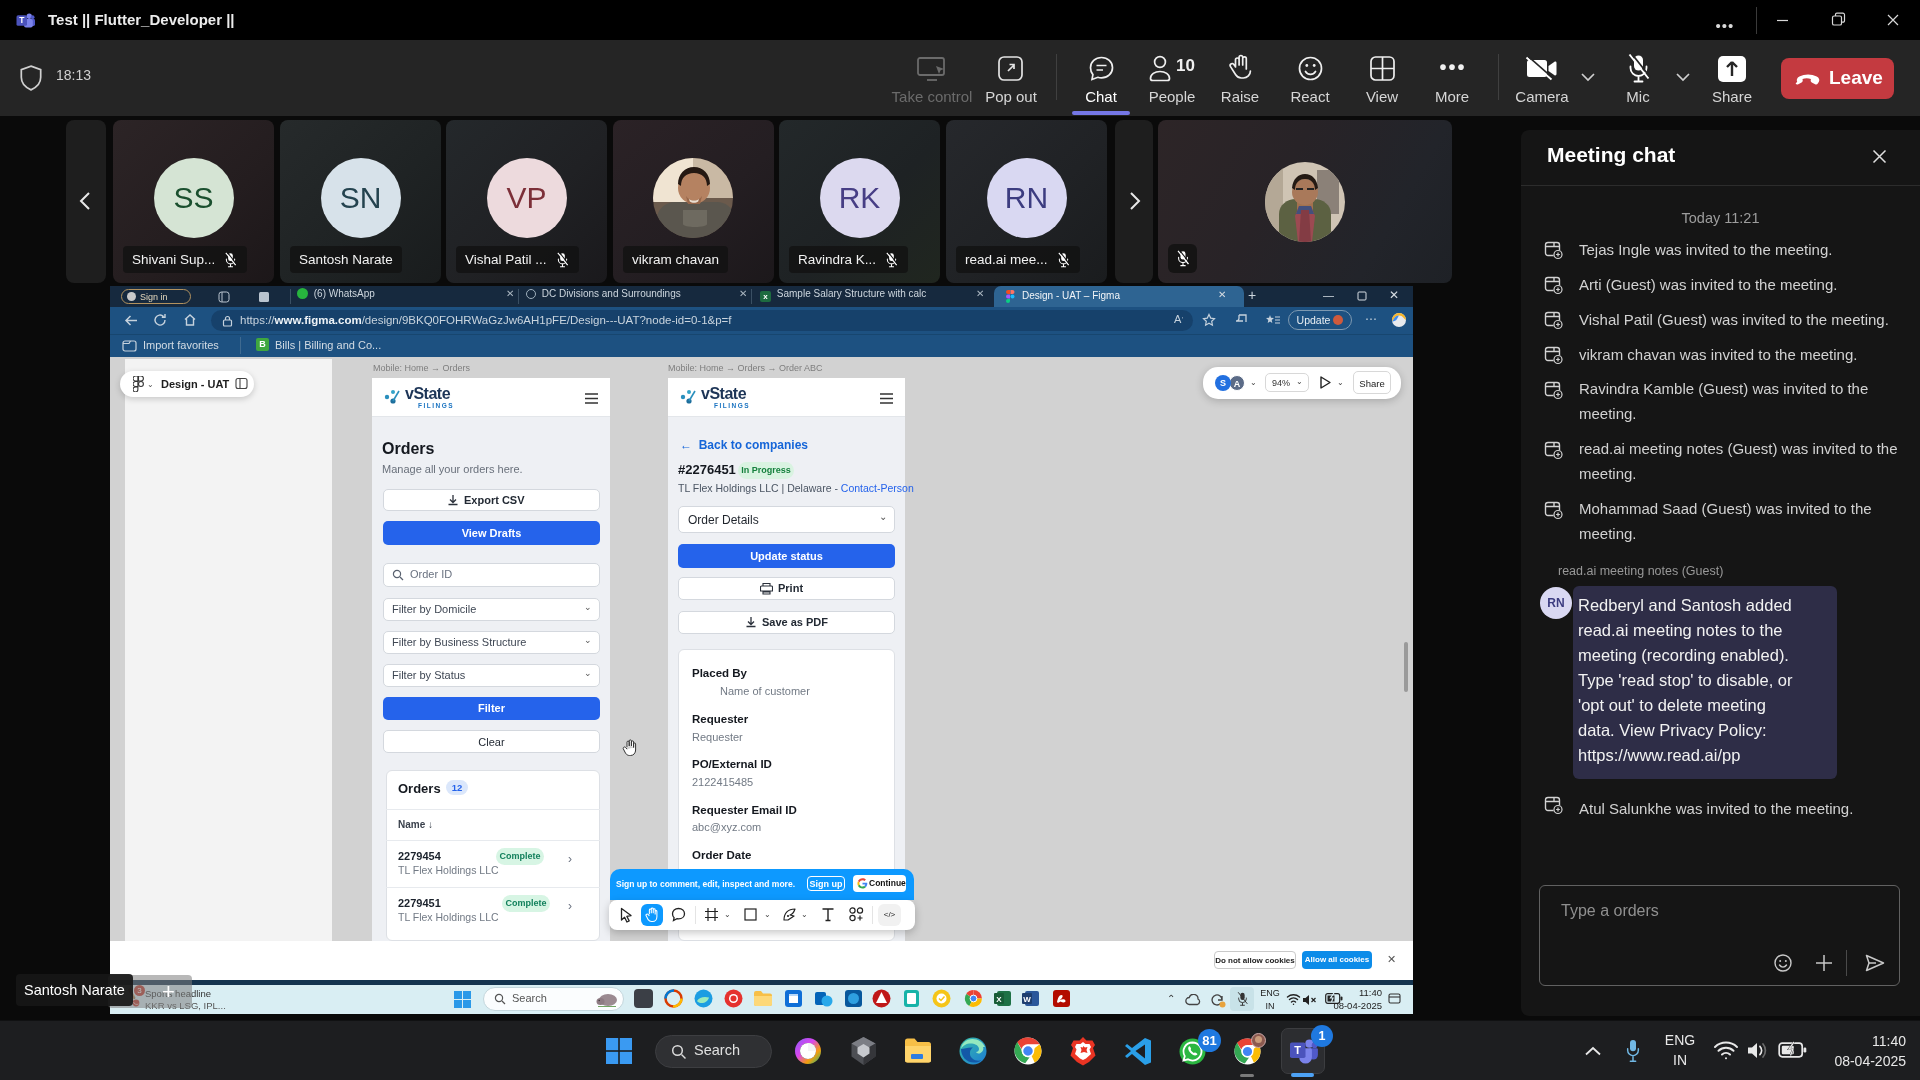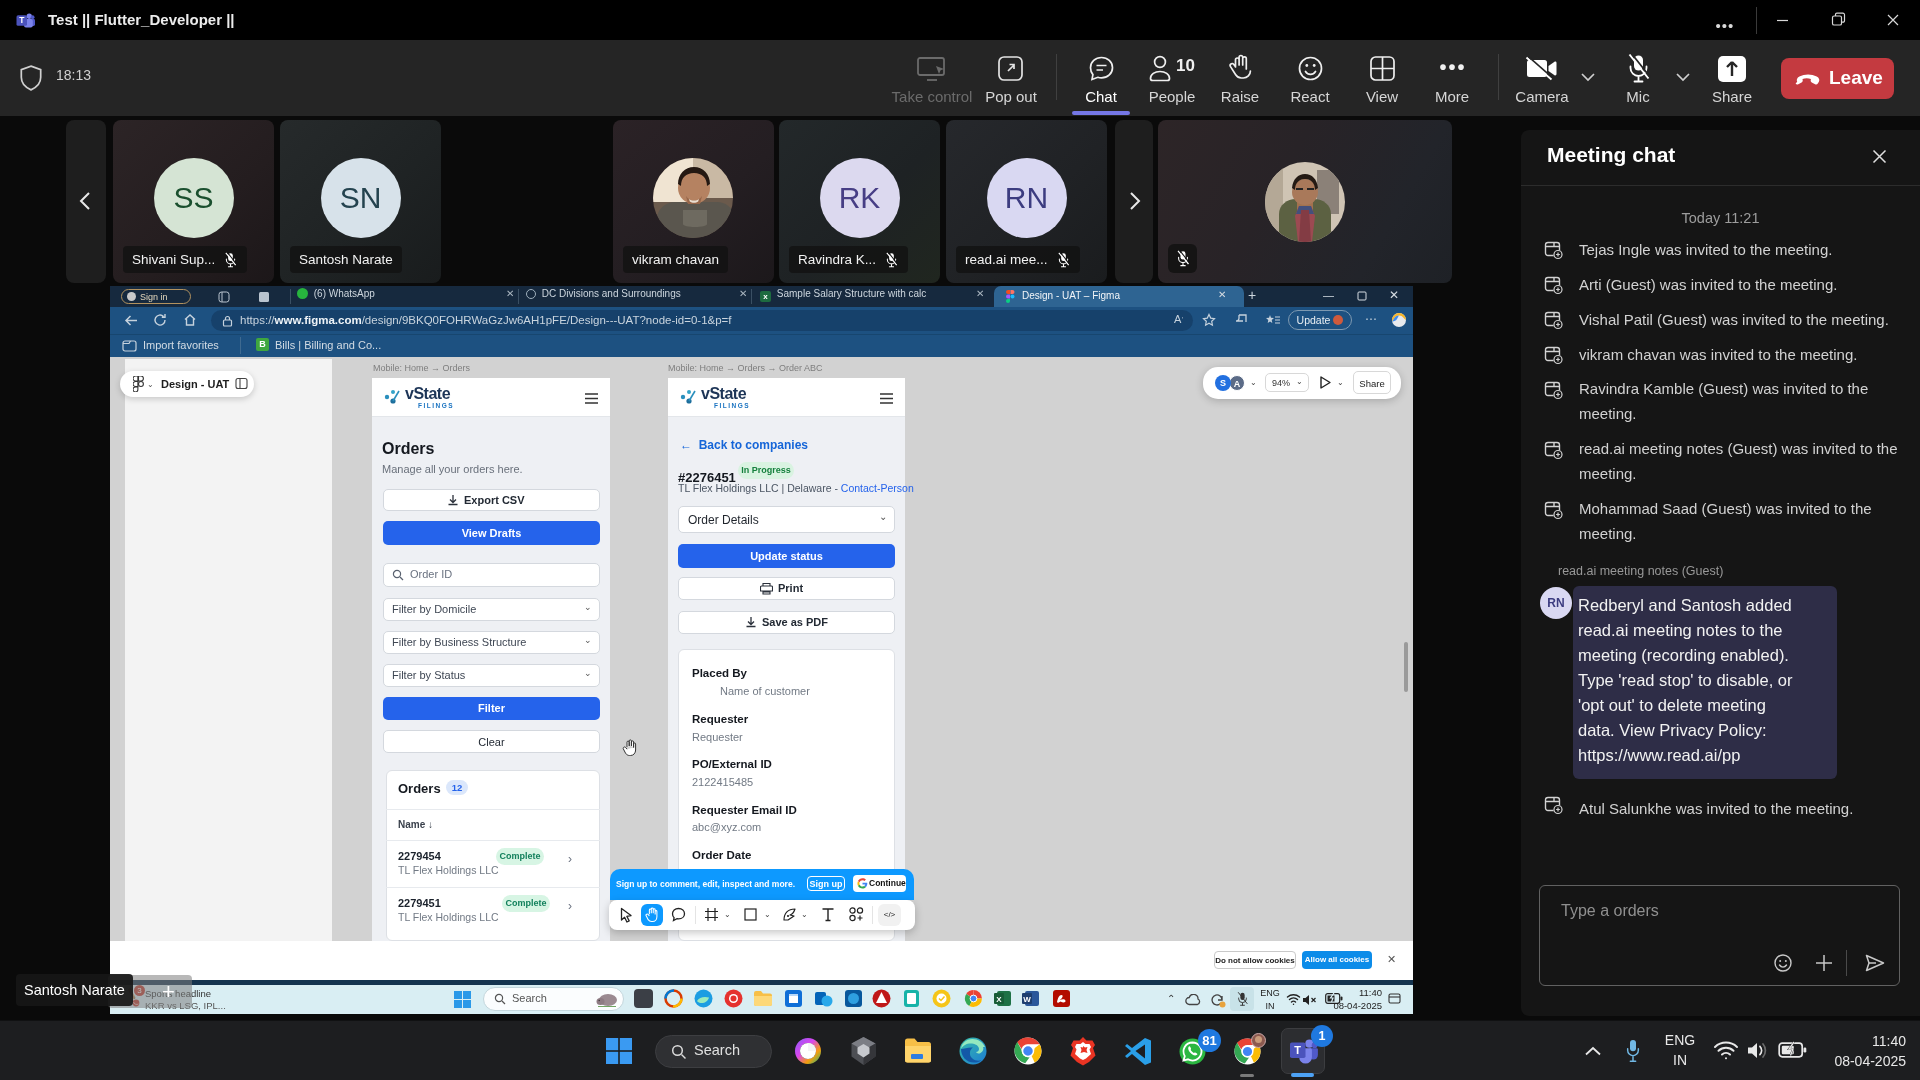--- a/index.html
+++ b/index.html
@@ -146,20 +146,29 @@
     <div class="nlbl">Shivani Sup...<svg class="micx" width="15" height="16" viewBox="0 0 27 31">
           <rect x="9" y="2.5" width="9" height="15" rx="4.5" fill="#fff"></rect>
           <path d="M5.5 13.5v1.5a8 8 0 0 0 16 0v-1.5M13.5 24v4M9.5 28.5h8" fill="none" stroke="#fff" stroke-width="2" stroke-linecap="round"></path>
           <path d="M4.5 1.5l19 24" stroke="#fff" stroke-width="2.4"></path>
           <path d="M6.6 -0.3l19 24" stroke="#121212" stroke-width="2"></path>
         </svg></div>
   </div>
   <div class="tile" style="left:280px;background:linear-gradient(135deg,#262a2b 0%,#1f2324 55%,#191c1d 100%);">
     <div class="av av2" style="background:#d7e2ea;color:#24434f;">SN</div>
     <div class="nlbl">Santosh Narate</div>
+  </div>
+  <div class="tile" style="left:446px;background:linear-gradient(135deg,#24282b 0%,#202124 55%,#1a191c 100%);">
+    <div class="av av2" style="background:#eddadd;color:#7c2f38;">VP</div>
+    <div class="nlbl">Vishal Patil ...<svg class="micx" width="15" height="16" viewBox="0 0 27 31">
+          <rect x="9" y="2.5" width="9" height="15" rx="4.5" fill="#fff"></rect>
+          <path d="M5.5 13.5v1.5a8 8 0 0 0 16 0v-1.5M13.5 24v4M9.5 28.5h8" fill="none" stroke="#fff" stroke-width="2" stroke-linecap="round"></path>
+          <path d="M4.5 1.5l19 24" stroke="#fff" stroke-width="2.4"></path>
+          <path d="M6.6 -0.3l19 24" stroke="#121212" stroke-width="2"></path>
+        </svg></div>
   </div>
   <div class="tile" style="left:613px;background:linear-gradient(140deg,#2b2226 0%,#241e22 55%,#1c181b 100%);">
     <svg class="abs" style="left:40px;top:38px;" width="80" height="80" viewBox="0 0 80 80">
       <defs>
           <clipPath id="cp1">
             <circle cx="40" cy="40" r="40"></circle>
           </clipPath>
         </defs>
       <g clip-path="url(#cp1)">
         <rect width="80" height="80" fill="#6b5a4c"></rect>
@@ -421,21 +430,21 @@
             <circle cx="10" cy="5" r="2" fill="#35a3c8"></circle>
             <path d="M10 14L16 4" stroke="#2a8fbd" stroke-width="1.6"></path>
           </svg>
         <div class="abs" style="left:33px;top:7px;font-size:16px;font-weight:700;color:#1d3557;letter-spacing:-.5px;">vState</div>
         <div class="abs" style="left:46px;top:24px;font-size:6.5px;font-weight:700;color:#1a73c1;letter-spacing:1.5px;">FILINGS</div>
         <svg class="abs" style="left:211px;top:14px;" width="15" height="12" viewBox="0 0 15 12">
             <path d="M1 2h13M1 6.5h13M1 11h13" stroke="#333" stroke-width="1.5"></path>
           </svg>
 
         <div class="abs" style="left:12px;top:60px;font-size:12px;color:#1565d8;font-weight:700;">←&nbsp;&nbsp;Back to companies</div>
-        <div class="abs" style="left:10px;top:84px;font-size:13px;font-weight:700;color:#14181f;margin-top:8px;">#2276451</div>
+        <div class="abs" style="left:10px;top:84px;font-size:13px;font-weight:700;color:#14181f;">#2276451</div>
         <div class="abs" style="left:70px;top:84px;width:56px;height:17px;border-radius:9px;background:#d9f3e1;text-align:center;line-height:17px;font-size:9px;color:#15803d;font-weight:700;white-space:nowrap;">In Progress</div>
         <div class="abs" style="left:10px;top:104px;font-size:10.5px;color:#4b5563;white-space:nowrap;">TL Flex Holdings LLC | Delaware - <span style="color:#2563eb;">Contact-Person</span></div>
 
         <div class="abs" style="left:10px;top:128px;width:217px;height:27px;background:#fff;border:1px solid #d4d8de;border-radius:5px;"></div>
         <div class="abs" style="left:20px;top:135px;font-size:12px;color:#1f242c;">Order Details</div>
         <div class="abs" style="left:211px;top:133px;font-size:10px;color:#555;">⌄</div>
 
         <div class="abs" style="left:10px;top:166px;width:217px;height:24px;background:#2563eb;border-radius:5px;text-align:center;line-height:24px;font-size:11px;font-weight:700;color:#fff;">Update status</div>
 
         <div class="abs" style="left:10px;top:199px;width:217px;height:23px;background:#fff;border:1px solid #d4d8de;border-radius:5px;"></div>

